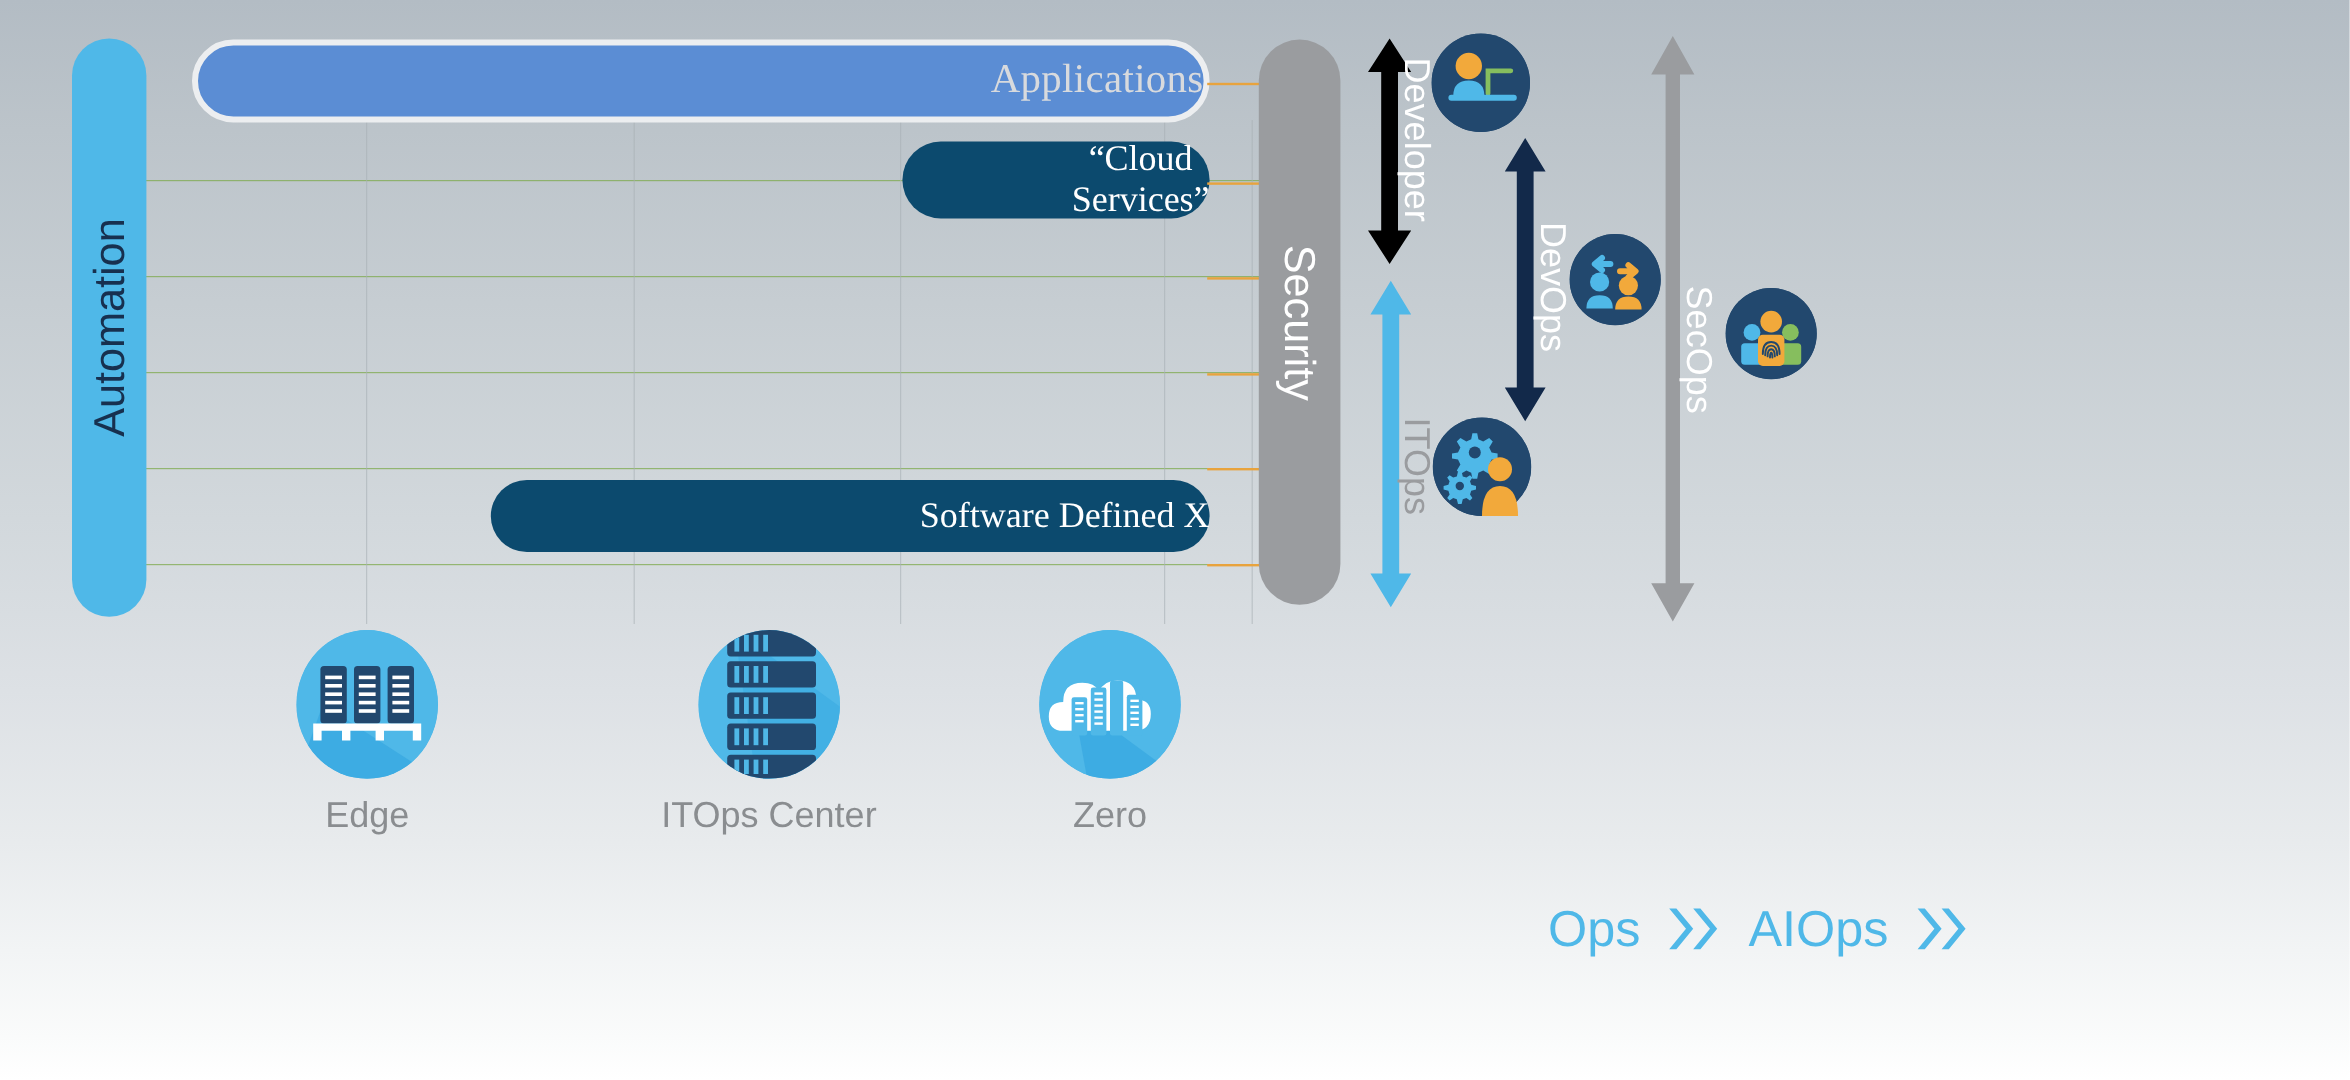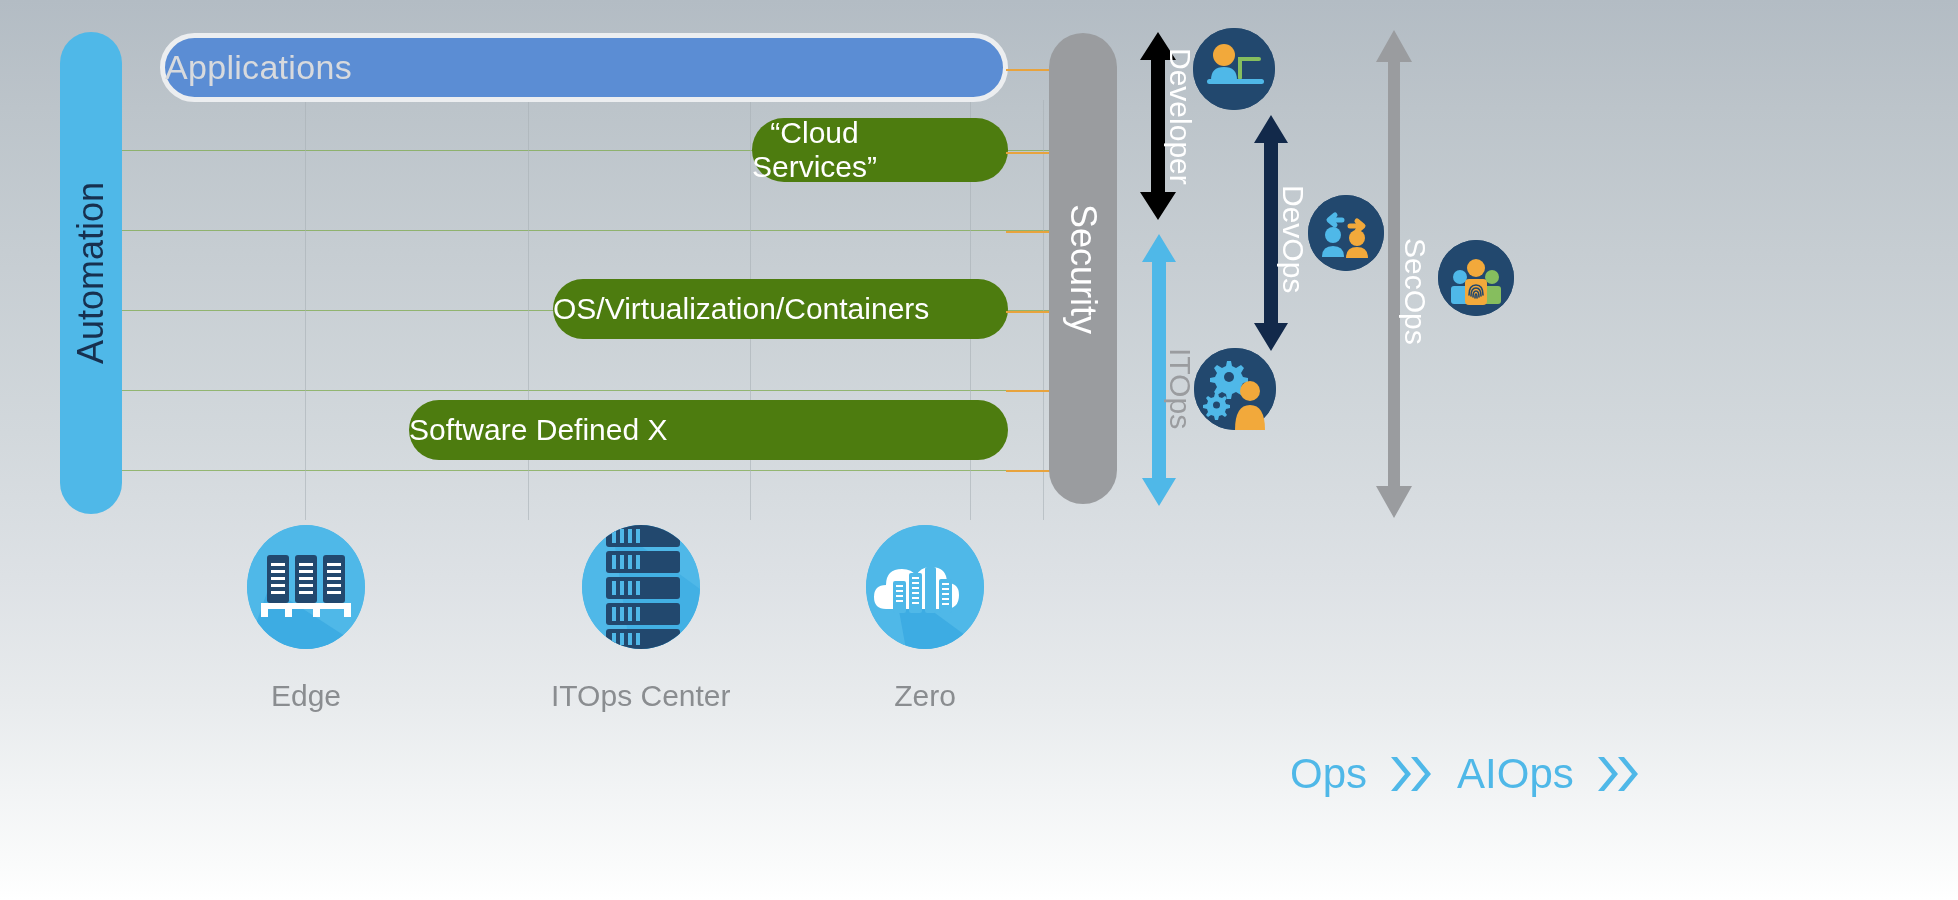--- a/index.html
+++ b/index.html
@@ -26,34 +26,35 @@
     position:absolute; height:1px; background:#7eaa4e; opacity:.75;
   }
   .gridline-v {
     position:absolute; width:1px; background:#a9b0b5; opacity:.6;
   }
 
   
   .pill {
     position:absolute;
     border-radius:999px;
-    display:flex; align-items:center; justify-content:flex-start;
+    display:flex; align-items:center; justify-content:flex-end;
     text-align:center;
     line-height:1.12;
     white-space:pre-line;
+    font-family:Liberation Serif, serif;
   }
 
   .pill.apps {
     background:#5b8dd4;
     color:#d8dadd;
     border:5px solid #eceef0;
     font-size:34px;
     letter-spacing:.3px;
   }
-  .pill.dark { background:#4d7c0f; color:#ffffff; font-size:30px; }
+  .pill.dark { background:#0c4a6e; color:#ffffff; font-size:30px; }
   .pill.infra {
     background:#86be5e; color:#17304f; font-size:30px; font-weight:bold;
   }
 
   
   .vbar {
     position:absolute;
     border-radius:999px;
     display:flex; align-items:center; justify-content:center;
   }
@@ -97,21 +98,21 @@
 
   
   .platform { position:absolute; display:flex; flex-direction:column; align-items:center; }
   .platform .disc {
     border-radius:50%;
     background:#4fb8e8;
     position:relative; overflow:hidden;
     display:flex; align-items:center; justify-content:center;
   }
   .platform .caption {
-    margin-top:30px; font-size:30px; color:#8a8d90;
+    margin-top:14px; font-size:30px; color:#8a8d90;
   }
 
   
   #ops-row {
     position:absolute;
     display:flex; align-items:center;
     color:#4fb8e8; font-size:42px;
     gap:22px;
   }
   #ops-row .chev { display:flex; }
@@ -141,23 +142,20 @@
   <div class="pill apps" style="left:160px; top:33px; width:848px; height:69px;">
     <span>Applications</span>
   </div>
 
   <div class="pill dark" style="left:752px; top:118px; width:256px; height:64px;">
     <span>“Cloud
 Services”</span>
   </div>
 
 
-  <div class="pill dark" style="left:553px; top:279px; width:455px; height:60px;">
-    <span>OS/Virtualization/Containers</span>
-  </div>
 
   <div class="pill dark" style="left:409px; top:360px; width:599px; height:60px;margin-top:40px;">
     <span>Software Defined X</span>
   </div>
 
 
   <div class="connector" style="left:1006px; top:69px;  width:44px;"></div>
   <div class="connector" style="left:1006px; top:152px; width:44px;"></div>
   <div class="connector" style="left:1006px; top:231px; width:44px;"></div>
   <div class="connector" style="left:1006px; top:311px; width:44px;"></div>

